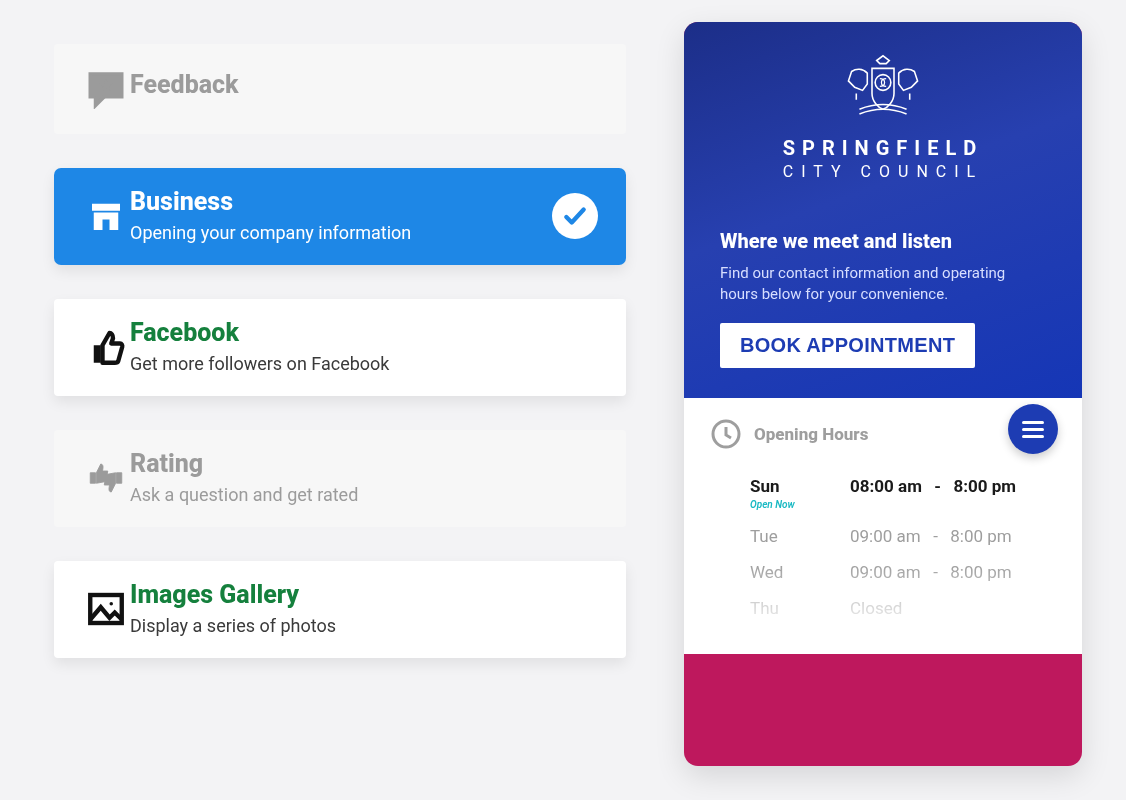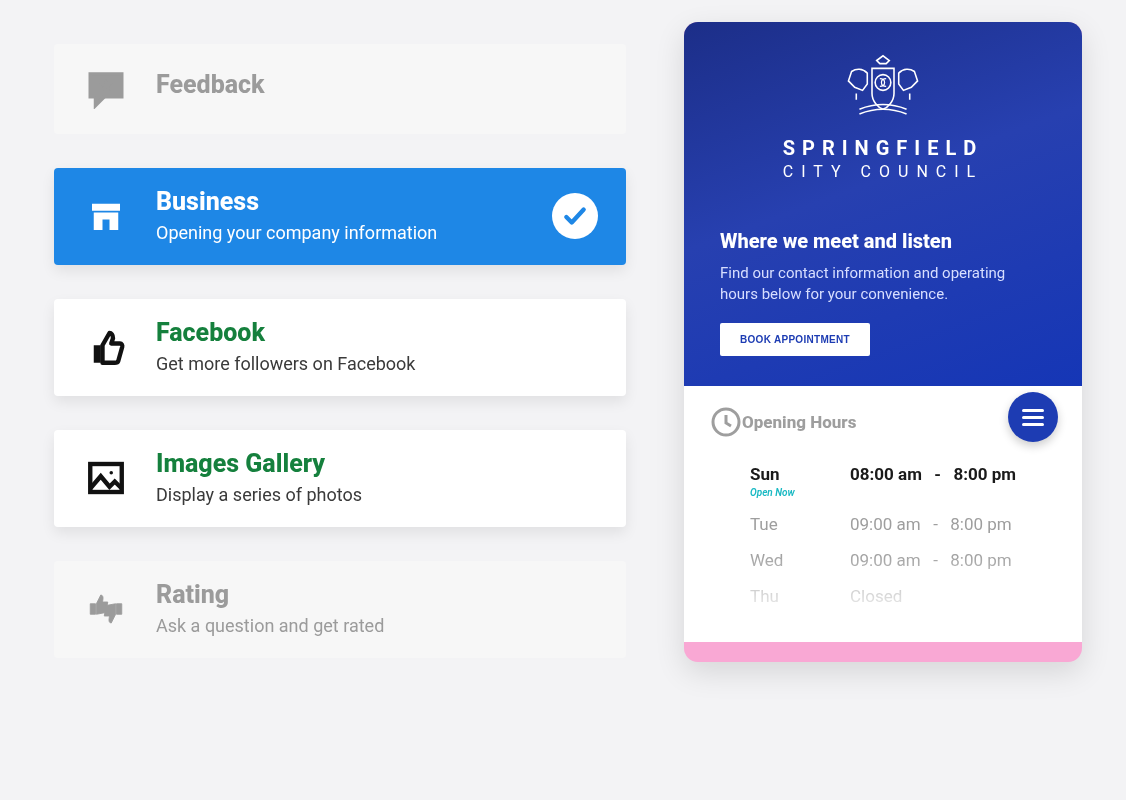--- a/index.html
+++ b/index.html
@@ -22,32 +22,32 @@
     width: 572px;
   }
   .card {
     background: #fff;
     border-radius: 4px;
     box-shadow: 0 6px 14px rgba(0,0,0,0.08);
     padding: 20px 28px 22px 28px;
     margin-bottom: 34px;
     display: flex;
     align-items: center;
-    gap: 26px;
     cursor: pointer;
   }
   .card.dim {
     background: #f7f7f7;
     box-shadow: none;
   }
   .card.dim .title, .card.dim .sub { color: #9b9b9b; }
   .card.dim .icon-slot svg { stroke: #9b9b9b; fill: #9b9b9b; }
   .card.active {
     background: #1e87e6;
     color: #fff;
+    border-radius: 7px;
   }
   .card.active .title, .card.active .sub { color: #fff; }
   .icon-slot {
     width: 48px;
     height: 48px;
     flex: 0 0 48px;
     display: flex;
     align-items: center;
     justify-content: center;
   }
@@ -75,25 +75,25 @@
     flex: 0 0 46px;
   }
   .check-circle svg { width: 26px; height: 26px; }
 
   
   .phone {
     position: absolute;
     left: 684px;
     top: 22px;
     width: 398px;
-    height: 640px;
+    height: 744px;
     border-radius: 14px;
     overflow: hidden;
     box-shadow: 0 10px 30px rgba(0,0,0,0.12);
-    background: #f9a8d4;
+    background: #be185d;
   }
   .phone-header {
     background: linear-gradient(160deg, #1c2e88 0%, #2740b0 45%, #1536b6 100%);
     color: #fff;
     padding: 28px 36px 30px 36px;
   }
   .crest {
     display: flex;
     flex-direction: column;
     align-items: center;
@@ -120,36 +120,36 @@
   .phone-desc {
     font-size: 15px;
     line-height: 1.4;
     color: #d7deff;
     margin-bottom: 18px;
   }
   .book-btn {
     background: #fff;
     color: #1d3cb3;
     font-weight: 800;
-    font-size: 10px;
+    font-size: 20px;
     letter-spacing: 0.3px;
     padding: 11px 20px;
     border: none;
     border-radius: 2px;
     cursor: pointer;
   }
   .phone-body {
     background: #fff;
     padding: 20px 26px 0 26px;
     position: relative;
   }
   .section-head {
     display: flex;
     align-items: center;
-    gap: 0;
+    gap: 12px;
     margin-bottom: 26px;
   }
   .section-head .clock {
     width: 32px; height: 32px;
   }
   .section-title {
     font-size: 17px;
     font-weight: 800;
     color: #9e9e9e;
   }
@@ -251,46 +251,46 @@
           <path d="M10 22 H18 V42 H10 Z"></path>
           <path d="M20 42 V22 L28 8 C30 8 32 10 32 14 L30 20 H40 C42 20 43 22 42.5 24 L38 40 C37.5 41.5 36 42 34 42 Z" fill="none" stroke="#111" stroke-width="5" stroke-linejoin="round"></path>
         </svg>
       </div>
       <div class="txt">
         <div class="title">Facebook</div>
         <div class="sub">Get more followers on Facebook</div>
       </div>
     </div>
 
-    <div class="card">
-      <div class="icon-slot">
-        <svg viewBox="0 0 48 48" width="42" height="42" fill="none" stroke="#111" stroke-width="5">
-          <rect x="6" y="8" width="36" height="32"></rect>
-          <circle cx="30" cy="18" r="2" fill="#111" stroke="none"></circle>
-          <polyline points="6 36 18 22 28 34 34 28 42 36"></polyline>
-        </svg>
-      </div>
-      <div class="txt">
-        <div class="title">Images Gallery</div>
-        <div class="sub">Display a series of photos</div>
-      </div>
-    </div>
-
     <div class="card dim">
       <div class="icon-slot">
         <svg viewBox="0 0 48 48" width="42" height="42" fill="#9b9b9b">
           <path d="M6 18 H12 V30 H6 Z"></path>
           <path d="M13 18 L18 8 C20 8 21 10 20.5 13 L20 16 H26 L24 28 L13 30 Z"></path>
           <path d="M42 30 H36 V18 H42 Z"></path>
           <path d="M35 30 L30 40 C28 40 27 38 27.5 35 L28 32 H22 L24 20 L35 18 Z"></path>
         </svg>
       </div>
       <div class="txt">
         <div class="title">Rating</div>
         <div class="sub">Ask a question and get rated</div>
+      </div>
+    </div>
+
+    <div class="card">
+      <div class="icon-slot">
+        <svg viewBox="0 0 48 48" width="42" height="42" fill="none" stroke="#111" stroke-width="5">
+          <rect x="6" y="8" width="36" height="32"></rect>
+          <circle cx="30" cy="18" r="2" fill="#111" stroke="none"></circle>
+          <polyline points="6 36 18 22 28 34 34 28 42 36"></polyline>
+        </svg>
+      </div>
+      <div class="txt">
+        <div class="title">Images Gallery</div>
+        <div class="sub">Display a series of photos</div>
       </div>
     </div>
 
   </div>
 
   <div class="phone">
     <div class="phone-header">
       <div class="crest">
         <svg viewBox="0 0 140 90" fill="none" stroke="#fff" stroke-width="2">
           <path d="M62 10 L70 4 L78 10 L74 14 L66 14 Z"></path>

